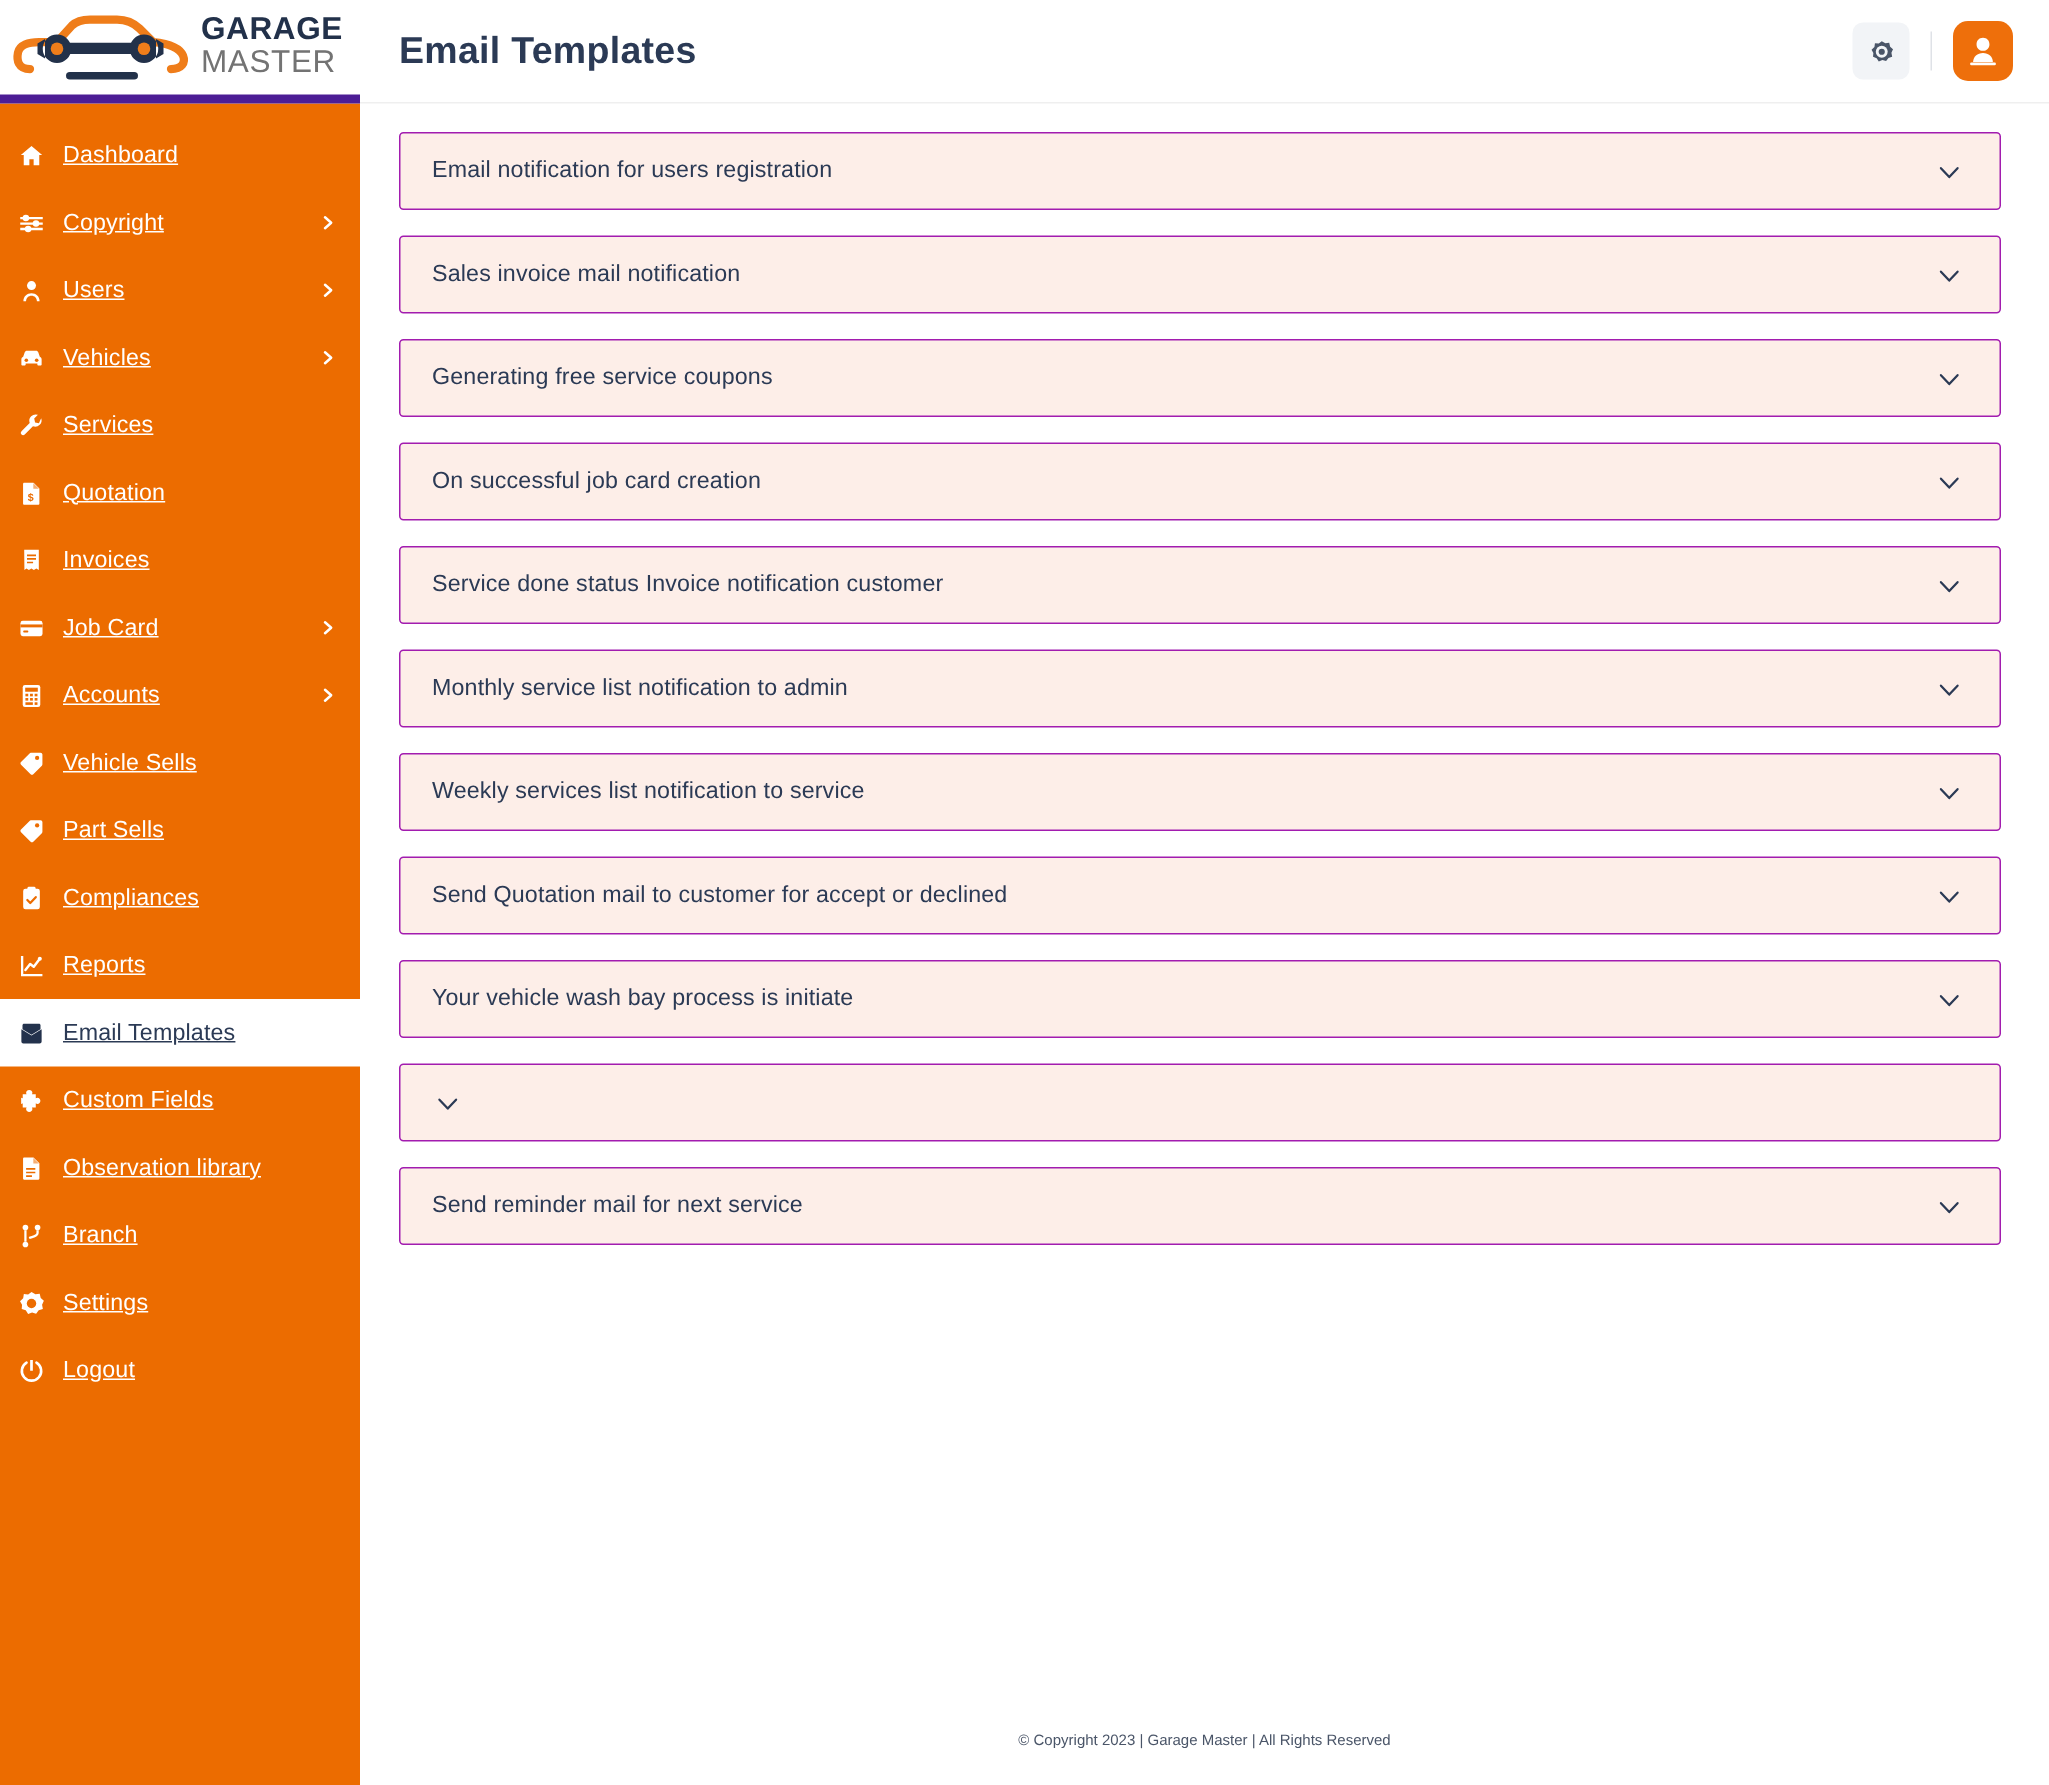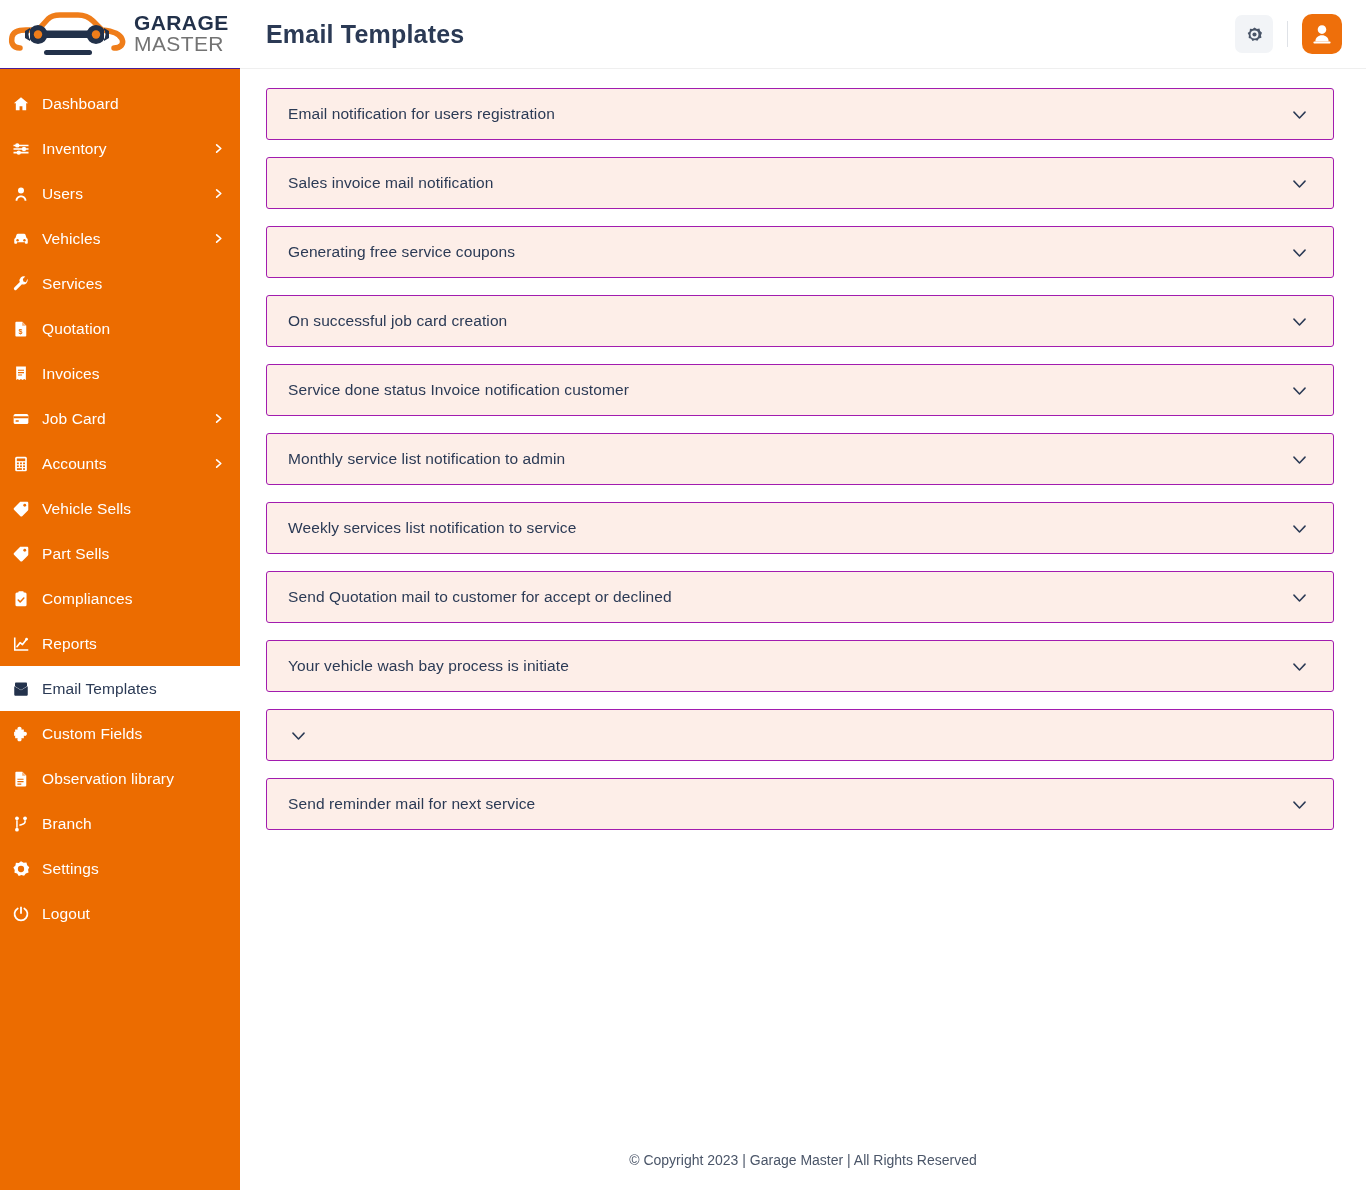--- a/index.html
+++ b/index.html
@@ -31,21 +31,21 @@
     flex-direction: column;
   }
 
   #logo-area {
     height: 69px;
     background: #ffffff;
     display: flex;
     align-items: center;
     padding-left: 8px;
     gap: 6px;
-    border-bottom: 1px solid #4c1d95;
+    border-bottom: 6px solid #4c1d95;
   }
   #logo-mark { width: 120px; height: 52px; flex: 0 0 auto; }
   #logo-text { display: flex; flex-direction: column; line-height: 1.02; padding-bottom: 2px; }
   #logo-text .lt-top {
     font-size: 21px; font-weight: bold; color: #22314a;
     letter-spacing: 0.4px; font-family: "Liberation Sans", sans-serif;
   }
   #logo-text .lt-bot {
     font-size: 21px; color: #737373; letter-spacing: 0.4px;
     font-family: "Liberation Sans", sans-serif;
@@ -60,20 +60,21 @@
   .nav-item {
     display: flex;
     align-items: center;
     height: 45px;
     padding-left: 12px;
     padding-right: 16px;
     color: #ffffff;
     font-size: 15.5px;
     cursor: pointer;
     position: relative;
+    text-decoration: underline;
   }
   .nav-item .ni-icon {
     width: 30px; min-width: 30px;
     display: flex; align-items: center; justify-content: flex-start;
     color: #ffffff;
   }
   .nav-item .ni-label {
     flex: 1 1 auto;
     white-space: nowrap;
     letter-spacing: 0.1px;
@@ -165,21 +166,21 @@
     display: flex; align-items: center; justify-content: center;
     color: #2b3a55;
   }
 
   
   #footer {
     height: 60px;
     display: flex;
     align-items: center;
     justify-content: center;
-    font-size: 14px;
+    font-size: 10px;
     color: #4a5568;
     background: #ffffff;
   }
 </style>
 </head>
 <body>
 
 <div id="app">
 
   <aside id="sidebar">
@@ -221,21 +222,21 @@
         </div>
         <div class="nav-item">
           <span class="ni-icon">
             <svg width="18" height="18" viewBox="0 0 24 24" fill="currentColor">
               <path d="M2 6.2h20v2.1H2z M2 11h20v2.1H2z M2 15.8h20v2.1H2z"></path>
               <circle cx="7" cy="7.2" r="2.9"></circle>
               <circle cx="16" cy="12" r="2.9"></circle>
               <circle cx="9" cy="16.8" r="2.9"></circle>
             </svg>
           </span>
-          <span class="ni-label">Inventory</span>
+          <span class="ni-label">Copyright</span>
           <span class="ni-arrow">
             <svg width="11" height="11" viewBox="0 0 24 24" fill="none" stroke="currentColor" stroke-width="3.6" stroke-linecap="round" stroke-linejoin="round">
               <polyline points="8,4 17,12 8,20"></polyline>
             </svg>
           </span>
         </div>
         <div class="nav-item">
           <span class="ni-icon">
             <svg width="18" height="18" viewBox="0 0 24 24" fill="currentColor">
               <circle cx="12" cy="7.2" r="4"></circle>

